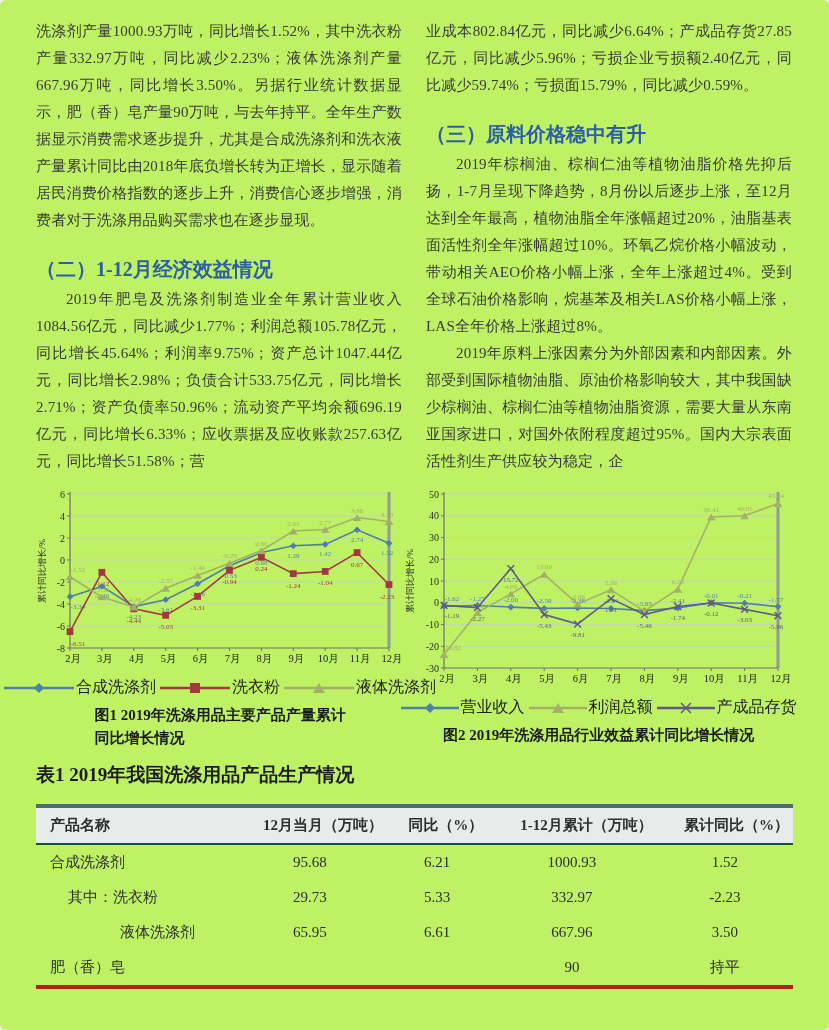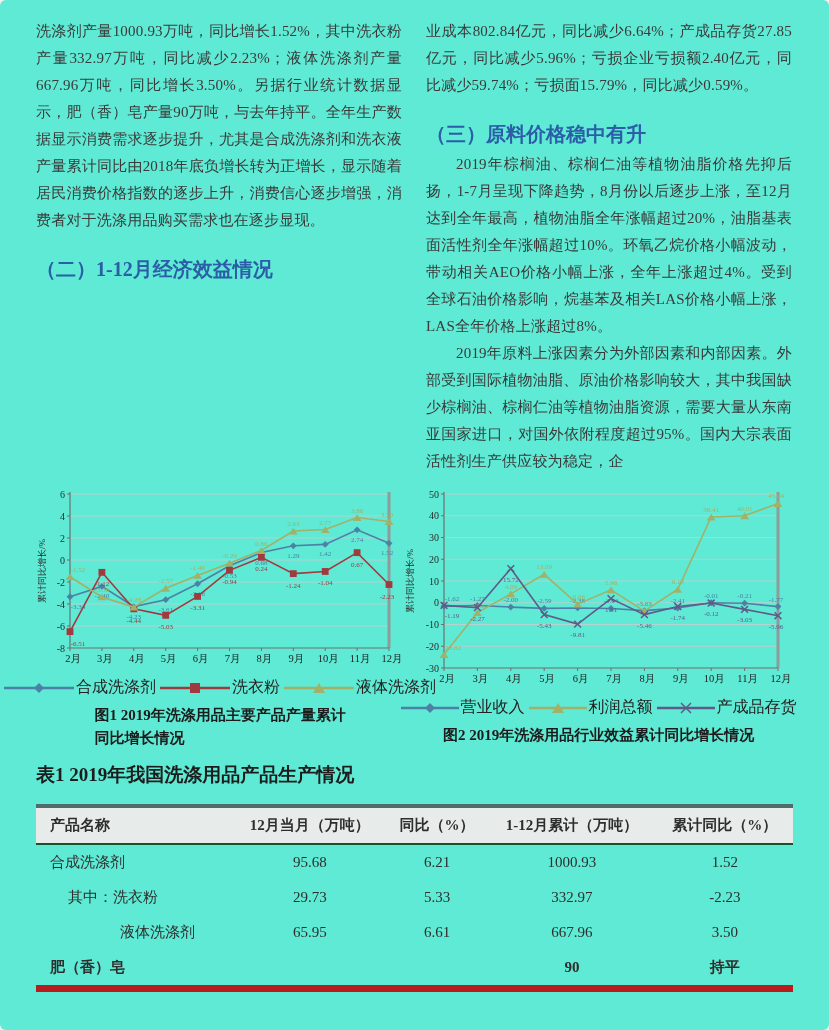--- a/index.html
+++ b/index.html
@@ -1,17 +1,17 @@
 <!DOCTYPE html>
 <html><head>
 <meta charset="utf-8">
 <style>
   html,body{margin:0;padding:0;background:#eef1f0;}
   body{font-family:"Liberation Serif","DejaVu Serif",serif;}
-  .page{position:relative;width:829px;height:1030px;margin:0 auto;background:#5eead4;
+  .page{position:relative;width:829px;height:1030px;margin:0 auto;background:#bef264;
         box-sizing:border-box;padding:18px 36px 10px 36px;border-radius:6px;overflow:hidden;}
   .columns{display:flex;gap:24px;}
   .col{width:366px;}
   .body-text{margin:0;font-size:15px;line-height:27px;text-align:justify;color:#3a3a3a;
              letter-spacing:0.2px;}
   .indent{text-indent:2em;}
   .section-heading{margin:22px 0 4px 0;font-size:20px;line-height:26px;color:#2b5ea7;
                    font-weight:bold;}
   .figures{display:flex;margin-top:10px;align-items:flex-start;}
   figure{margin:0;display:flex;flex-direction:column;align-items:center;}
@@ -19,39 +19,40 @@
   .fig2{width:389px;}
   .legend{display:flex;justify-content:center;align-items:center;gap:4px;margin-top:2px;
           font-size:16px;color:#222;white-space:nowrap;}
   .legend-item{display:flex;align-items:center;gap:2px;}
   figcaption{font-weight:bold;font-size:15px;color:#1c1c1c;text-align:left;line-height:23px;
              margin-top:6px;}
   .table-block{margin-top:12px;}
   .table-title{text-align:left;font-weight:bold;font-size:19px;color:#1c1c1c;margin-bottom:16px;}
   table{width:100%;border-collapse:collapse;font-size:15px;color:#2e2e2e;}
   thead tr{background:#e7ebea;border-top:4px solid #4f6b6b;border-bottom:2px solid #14532d;}
-  th{font-weight:bold;padding:8px 4px;text-align:center;white-space:nowrap;}
+  th{font-weight:bold;padding:8px 4px;text-align:right;white-space:nowrap;}
   th:first-child{text-align:left;padding-left:14px;}
   tbody td{padding:8px 4px;text-align:center;}
-  tbody tr:last-child{border-bottom:7px solid #b91c1c;font-weight:bold;}
+  tbody tr:last-child{border-bottom:4px solid #b91c1c;}
   td.name{text-align:left;}
   td.ind0{padding-left:14px;}
   td.ind1{padding-left:32px;}
   td.ind2{padding-left:84px;}
   svg text{font-family:"Liberation Serif","DejaVu Serif",serif;}
 </style>
 </head>
 <body>
 
 <div class="page">
 
   <div class="columns">
     <div class="col">
       <p class="body-text">洗涤剂产量1000.93万吨，同比增长1.52%，其中洗衣粉产量332.97万吨，同比减少2.23%；液体洗涤剂产量667.96万吨，同比增长3.50%。另据行业统计数据显示，肥（香）皂产量90万吨，与去年持平。全年生产数据显示消费需求逐步提升，尤其是合成洗涤剂和洗衣液产量累计同比由2018年底负增长转为正增长，显示随着居民消费价格指数的逐步上升，消费信心逐步增强，消费者对于洗涤用品购买需求也在逐步显现。</p>
       <h3 class="section-heading">（二）1-12月经济效益情况</h3>
+      <p class="body-text indent">2019年肥皂及洗涤剂制造业全年累计营业收入1084.56亿元，同比减少1.77%；利润总额105.78亿元，同比增长45.64%；利润率9.75%；资产总计1047.44亿元，同比增长2.98%；负债合计533.75亿元，同比增长2.71%；资产负债率50.96%；流动资产平均余额696.19亿元，同比增长6.33%；应收票据及应收账款257.63亿元，同比增长51.58%；营</p>
     </div>
     <div class="col">
       <p class="body-text">业成本802.84亿元，同比减少6.64%；产成品存货27.85亿元，同比减少5.96%；亏损企业亏损额2.40亿元，同比减少59.74%；亏损面15.79%，同比减少0.59%。</p>
       <h3 class="section-heading">（三）原料价格稳中有升</h3>
       <p class="body-text indent">2019年棕榈油、棕榈仁油等植物油脂价格先抑后扬，1-7月呈现下降趋势，8月份以后逐步上涨，至12月达到全年最高，植物油脂全年涨幅超过20%，油脂基表面活性剂全年涨幅超过10%。环氧乙烷价格小幅波动，带动相关AEO价格小幅上涨，全年上涨超过4%。受到全球石油价格影响，烷基苯及相关LAS价格小幅上涨，LAS全年价格上涨超过8%。</p>
       <p class="body-text indent">2019年原料上涨因素分为外部因素和内部因素。外部受到国际植物油脂、原油价格影响较大，其中我国缺少棕榈油、棕榈仁油等植物油脂资源，需要大量从东南亚国家进口，对国外依附程度超过95%。国内大宗表面活性剂生产供应较为稳定，企</p>
     </div>
   </div>
 
   <div class="figures">

